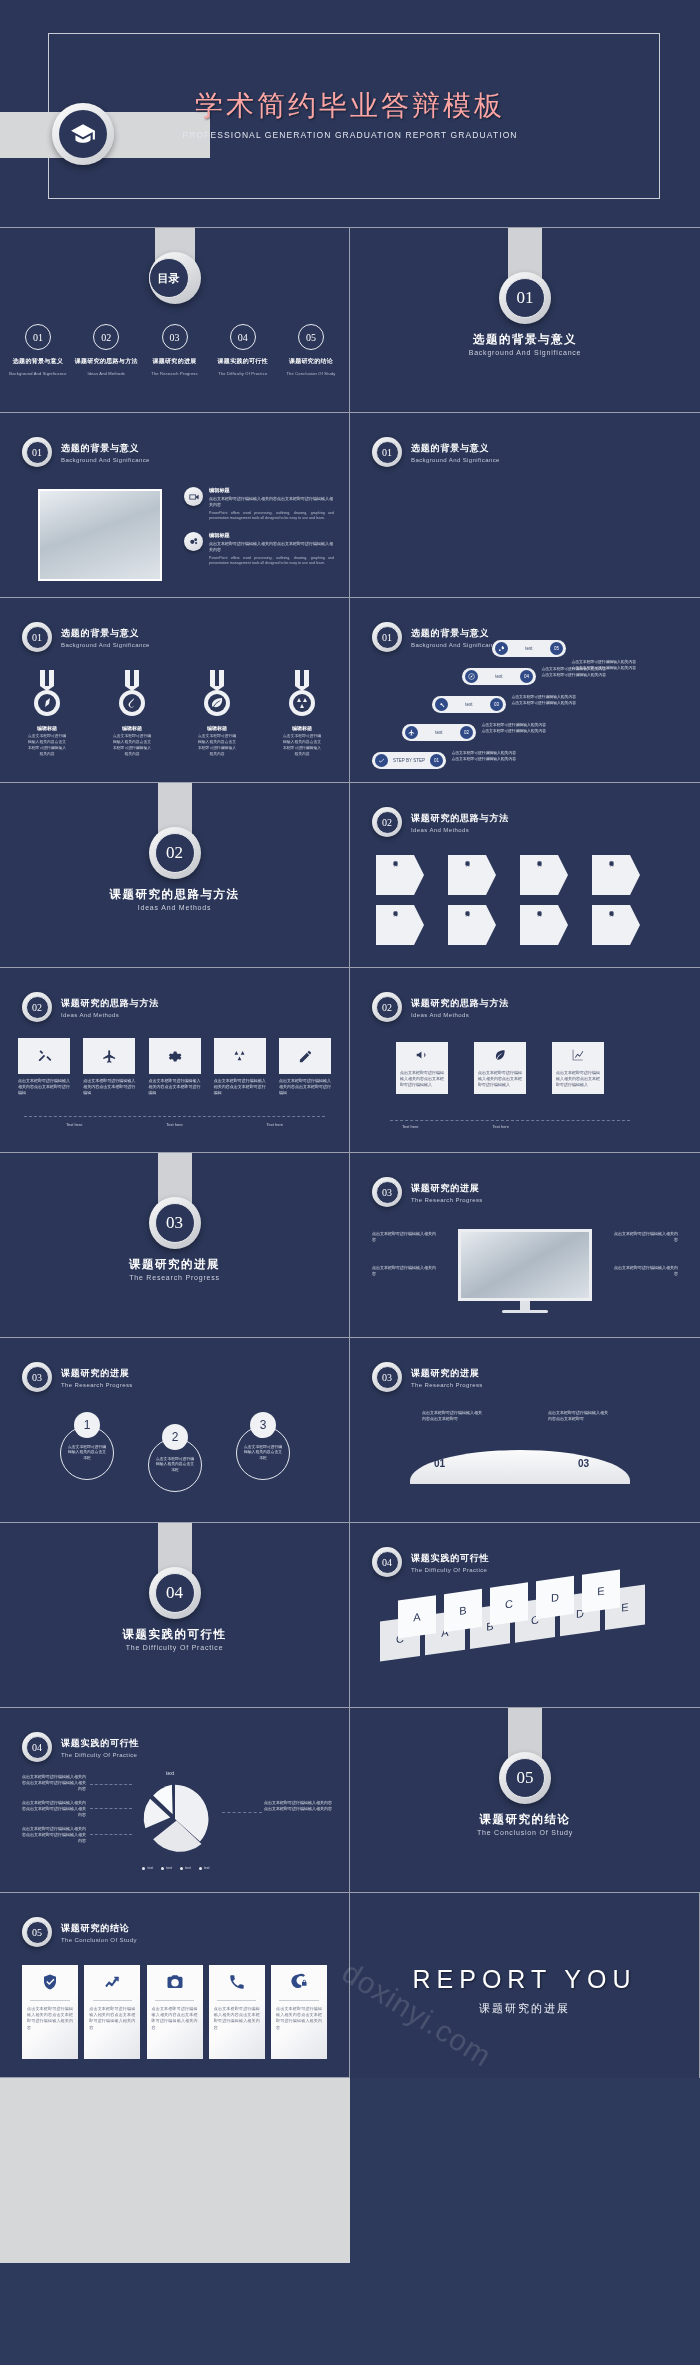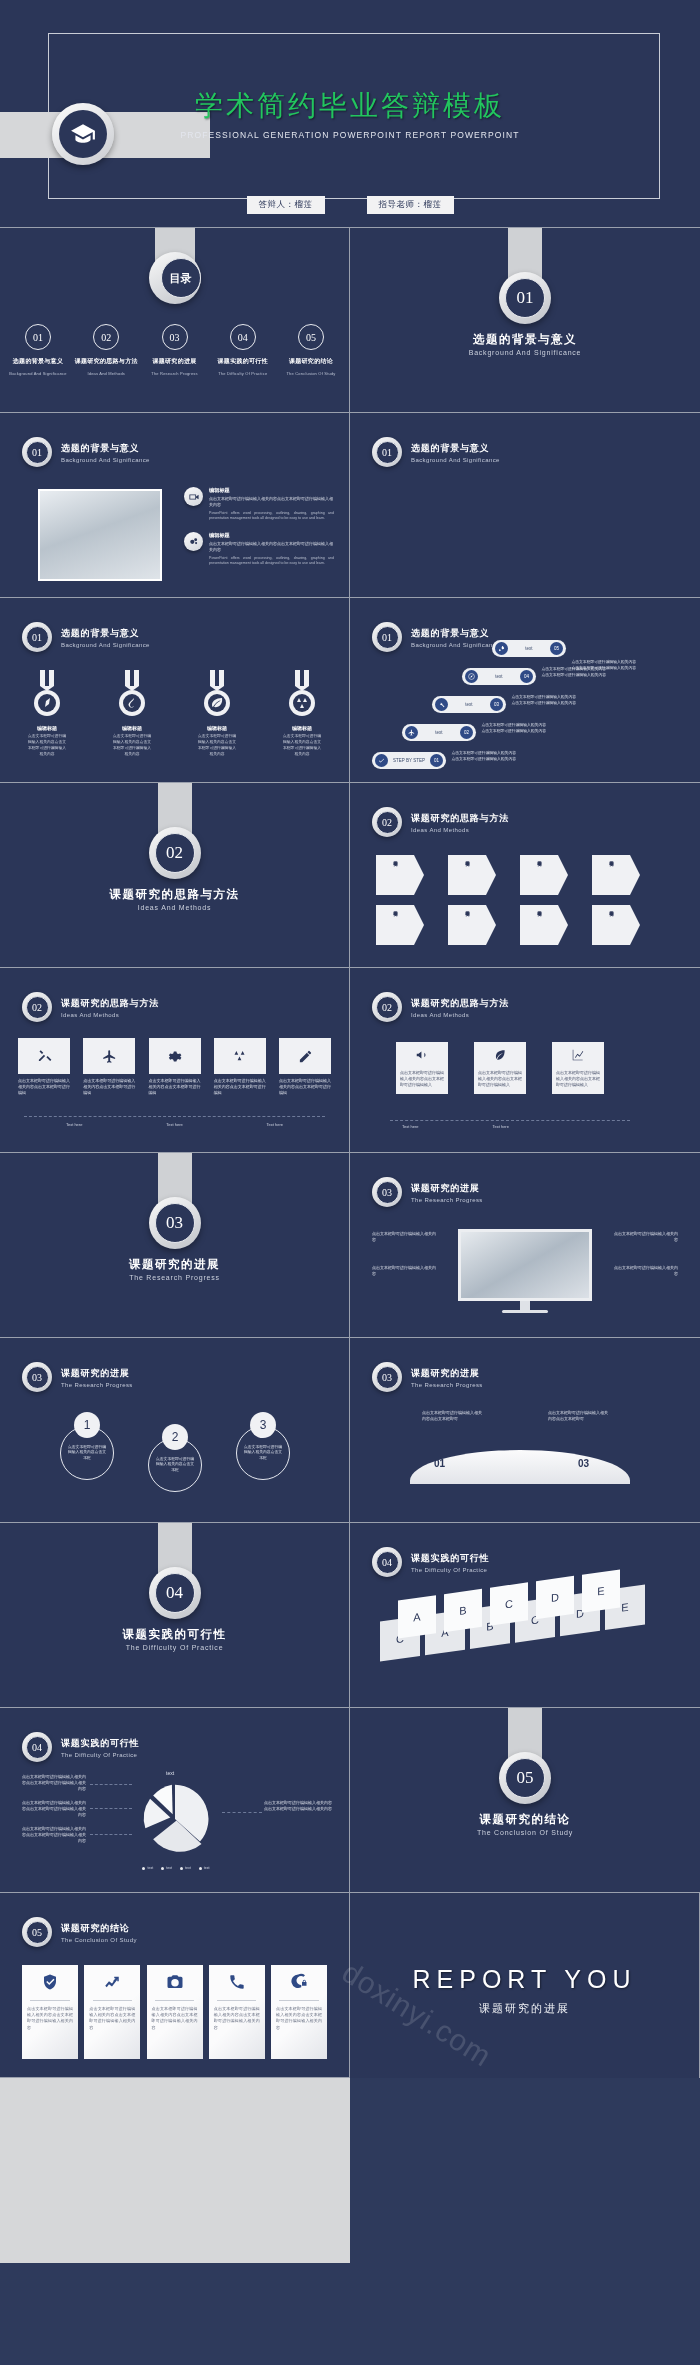--- a/index.html
+++ b/index.html
@@ -32,21 +32,21 @@
                background:#d6d7d9; }
   .t-badge { position:absolute; left:52px; top:103px; width:62px; height:62px;
              border-radius:50%;
              background:linear-gradient(145deg,#fdfdfd,#c9cbd0);
              box-shadow:0 3px 6px rgba(0,0,0,.35);
              display:flex; align-items:center; justify-content:center; }
   .t-badge-inner { width:48px; height:48px; border-radius:50%; background:#2b3658;
              display:flex; align-items:center; justify-content:center; }
   .t-badge-inner svg { width:26px; height:26px; fill:#fff; }
   .t-texts { position:absolute; left:0; right:0; top:88px; text-align:center; }
-  .t-title { color:#22c55e; font-size:28px; letter-spacing:3px; font-weight:400;
+  .t-title { color:#fca5a5; font-size:28px; letter-spacing:3px; font-weight:400;
              text-shadow:1px 1px 2px rgba(0,0,0,.5); line-height:1.25; }
   .t-sub { color:#e3e6ee; font-size:8.5px; letter-spacing:1.1px; margin-top:6px;
            line-height:1.6; }
   .t-pills { position:absolute; left:0; right:0; top:196px;
              display:flex; justify-content:center; gap:42px; }
   .t-pill { background:#f2f2f3; color:#2b3658; font-size:8.5px;
             padding:3px 12px; letter-spacing:.5px; }
 
   
   .ribbon { position:absolute; top:0; left:50%; transform:translateX(-50%);
@@ -77,21 +77,21 @@
             font-family:"Liberation Serif",serif; }
   .hdr-cn { color:#fff; font-size:9px; font-weight:bold; letter-spacing:.8px; }
   .hdr-en { color:#c3c9d8; font-size:6px; letter-spacing:.4px; margin-top:2px; }
 
   .toc-ribbon { position:absolute; top:0; left:50%; transform:translateX(-50%);
             width:40px; height:52px; background:#cfd1d4; }
   .toc-badge { position:absolute; top:24px; left:50%; transform:translateX(-50%);
             width:52px; height:52px; border-radius:50%;
             background:linear-gradient(150deg,#fafafa,#bfc2c8);
             box-shadow:0 3px 6px rgba(0,0,0,.35);
-            display:flex; align-items:center; justify-content:flex-end; }
+            display:flex; align-items:center; justify-content:flex-start; }
   .toc-badge .in { width:40px; height:40px; border-radius:50%; background:#2b3658;
             border:1.5px solid #e6e8ec; color:#fff; font-size:11px;
             display:flex; align-items:center; justify-content:center; font-weight:bold; }
   .toc-items { position:absolute; top:96px; left:6px; right:6px;
             display:flex; justify-content:space-between; }
   .toc-item { width:64px; text-align:center; }
   .toc-num { width:26px; height:26px; margin:0 auto 7px; border-radius:50%;
             border:1.3px solid #e8eaef; color:#fff; font-size:10px;
             display:flex; align-items:center; justify-content:center;
             font-family:"Liberation Serif",serif; }
@@ -190,26 +190,22 @@
     <div class="t-badge">
       <div class="t-badge-inner">
         <svg viewBox="0 0 24 24">
             <path d="M12 3 1 9l11 6 9-4.9V17h2V9L12 3zM5 13.2V17c0 1.7 3.1 3 7 3s7-1.3 7-3v-3.8l-7 3.8-7-3.8z"></path>
           </svg>
       </div>
     </div>
     <div class="t-texts">
       <div class="t-title">学术简约毕业答辩模板</div>
       <div class="t-sub">
-        <div>PROFESSIONAL  GENERATION  POWERPOINT  REPORT  POWERPOINT</div>
-      </div>
-    </div>
-    <div class="t-pills">
-      <div class="t-pill">答辩人：榴莲</div>
-      <div class="t-pill">指导老师：榴莲</div>
+        <div>PROFESSIONAL  GENERATION  GRADUATION  REPORT  GRADUATION</div>
+      </div>
     </div>
   </div>
 
   <div class="grid">
 
     <div class="slide">
       <div class="toc-ribbon"></div>
       <div class="toc-badge">
         <div class="in">目录</div>
       </div>

